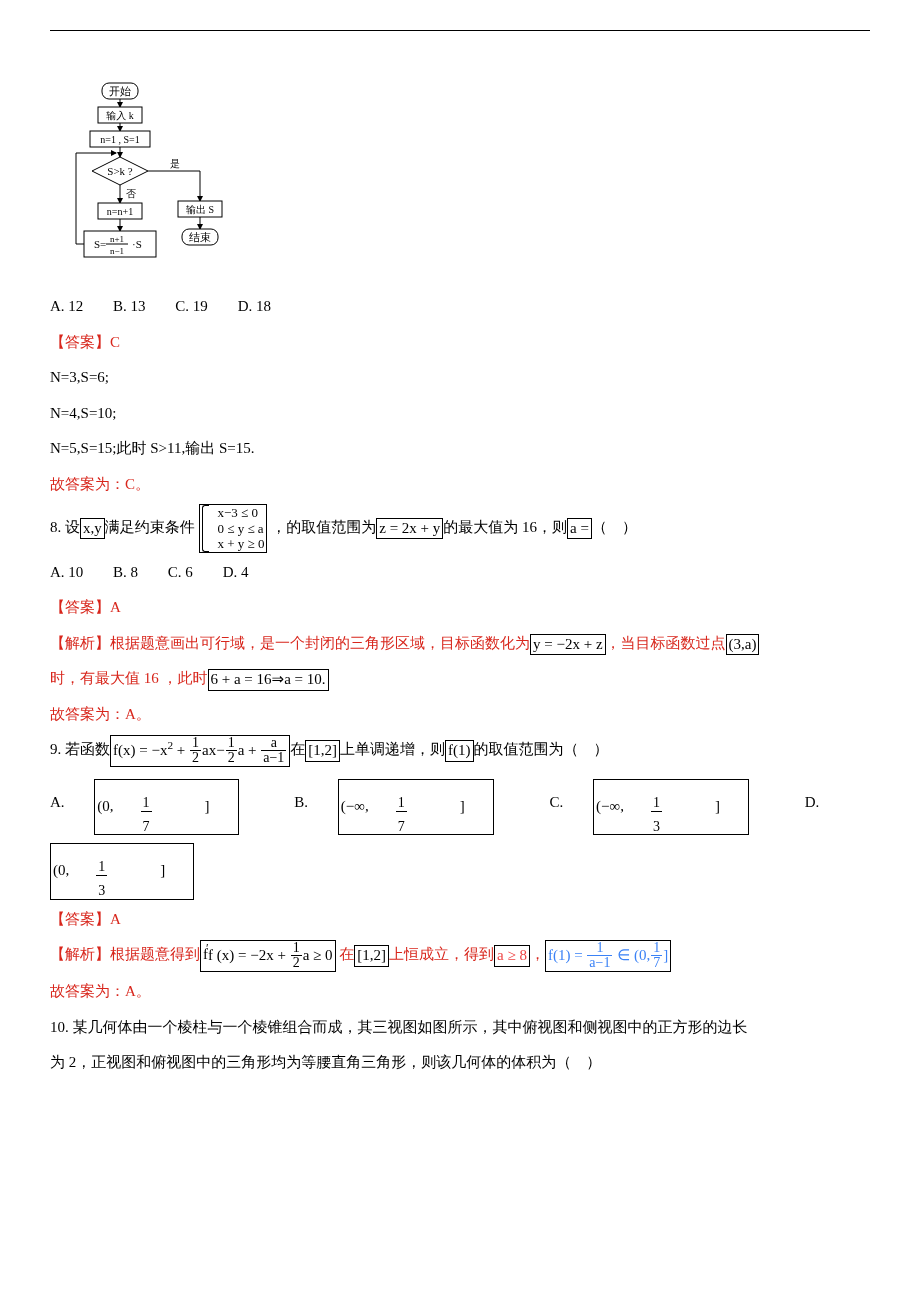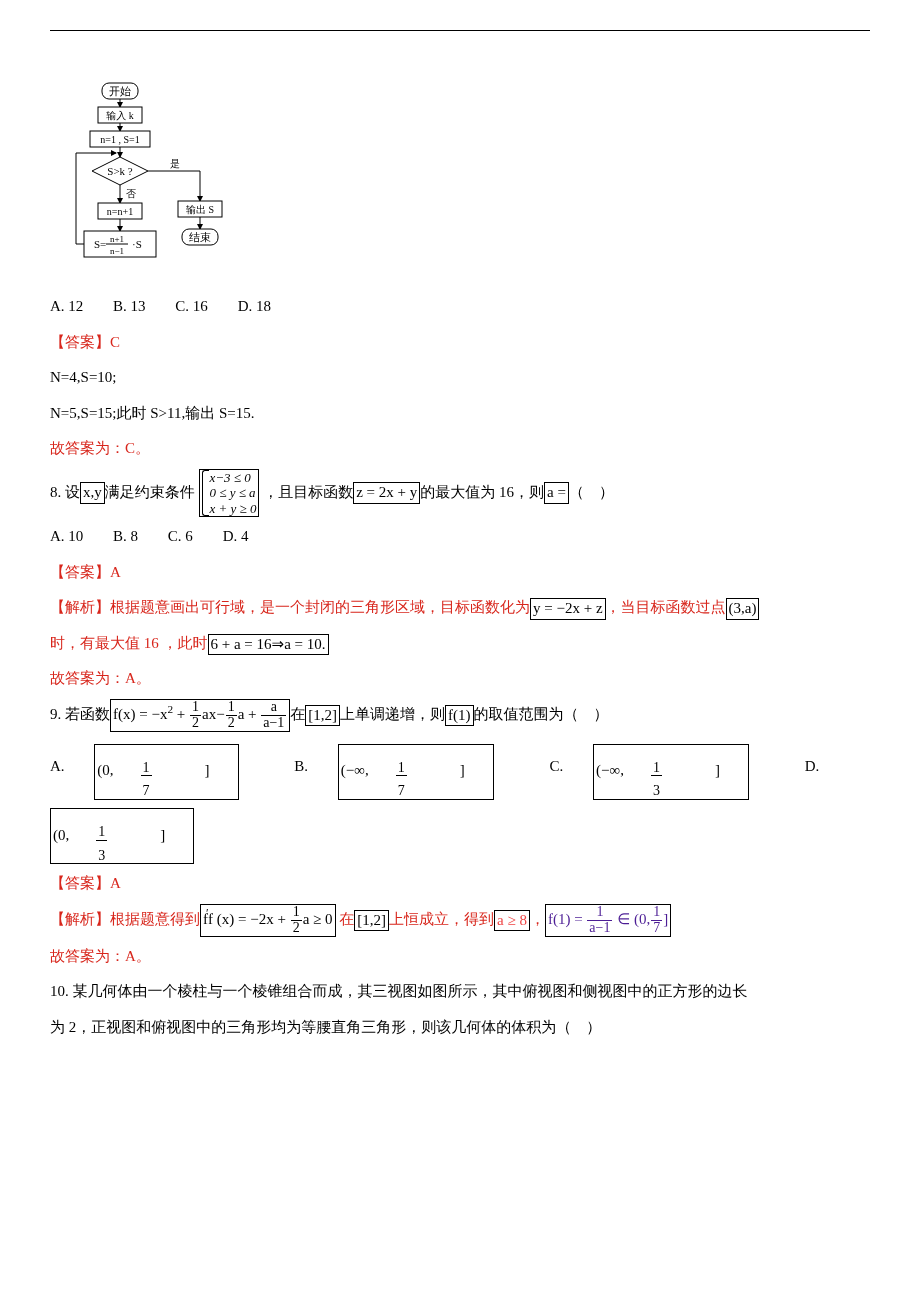--- a/index.html
+++ b/index.html
@@ -41,25 +41,24 @@
     font-size: 14px;
     line-height: 1.05;
     position: relative;
     padding: 0 1px;
   }
   .frac .num { display:block; border-bottom:1px solid currentColor; padding:0 2px; }
   .frac .den { display:block; padding:0 2px; }
   .midbrace {
     display:inline-block;
     vertical-align:middle;
-    padding-left:8px;
+    padding-left:16px;
     line-height:1.2;
     font-size:13px;
     position:relative;
-    font-style:italic;
   }
   .midbrace::before {
     content:"";
     position:absolute;
     left:0; top:0; bottom:0;
     width:6px;
     border-left:1px solid #000;
     border-top:1px solid #000;
     border-bottom:1px solid #000;
     border-radius:3px 0 0 3px;
@@ -122,39 +121,40 @@
 
       <line x1="14" y1="163" x2="6" y2="163" stroke="#000"></line>
       <line x1="6" y1="163" x2="6" y2="72" stroke="#000"></line>
       <line x1="6" y1="72" x2="46" y2="72" stroke="#000" marker-end="url(#ah)"></line>
     </svg>
   </div>
 
   <div class="options qline">
     <span>A. 12</span>
     <span>B. 13</span>
-    <span>C. 16</span>
+    <span>C. 19</span>
     <span>D. 18</span>
   </div>
 
   <div class="red qline">【答案】C</div>
+  <div class="qline">N=3,S=6;</div>
   <div class="qline">N=4,S=10;</div>
   <div class="qline">N=5,S=15;此时 S&gt;11,输出 S=15.</div>
   <div class="red qline">故答案为：C。</div>
 
   <div class="qline">
     <span>8. 设</span><span class="boxed math">x,y</span><span>满足约束条件</span>
     <span class="boxed">
       <span class="midbrace">
         <div class="math">x−3 ≤ 0</div>
         <div class="math">0 ≤ y ≤ a</div>
         <div class="math">x + y ≥ 0</div>
       </span>
     </span>
-    <span>，且目标函数</span><span class="boxed math">z = 2x + y</span><span>的最大值为 16，则</span><span class="boxed math">a =</span><span>（　）</span>
+    <span>，的取值范围为</span><span class="boxed math">z = 2x + y</span><span>的最大值为 16，则</span><span class="boxed math">a =</span><span>（　）</span>
   </div>
 
   <div class="options qline">
     <span>A. 10</span>
     <span>B. 8</span>
     <span>C. 6</span>
     <span>D. 4</span>
   </div>
 
   <div class="red qline">【答案】A</div>
@@ -176,21 +176,21 @@
     <span><span>A. </span><span class="boxed math"><span>(0,</span><span class="frac"><span class="num">1</span><span class="den">7</span></span><span>]</span></span></span>
     <span><span>B. </span><span class="boxed math"><span>(−∞,</span><span class="frac"><span class="num">1</span><span class="den">7</span></span><span>]</span></span></span>
     <span><span>C. </span><span class="boxed math"><span>(−∞,</span><span class="frac"><span class="num">1</span><span class="den">3</span></span><span>]</span></span></span>
     <span><span>D. </span><span class="boxed math"><span>(0,</span><span class="frac"><span class="num">1</span><span class="den">3</span></span><span>]</span></span></span>
   </div>
 
   <div class="red qline">【答案】A</div>
   <div class="red qline">
     <span>【解析】根据题意得到</span><span class="boxed math" style="color:#000">
       <span style="position:relative" class="math">f<span style="position:absolute;top:-5px;left:3px;font-size:12px">′</span></span><span>f (x) = −2x + </span><span class="frac"><span class="num">1</span><span class="den">2</span></span><span>a ≥ 0</span>
-    </span><span> 在</span><span class="boxed math" style="color:#000">[1,2]</span><span>上恒成立，得到</span><span class="boxed math" style="color:#ef4444">a ≥ 8</span><span>，</span><span class="boxed math" style="color:#4c1d95">
+    </span><span> 在</span><span class="boxed math" style="color:#000">[1,2]</span><span>上恒成立，得到</span><span class="boxed math" style="color:#ef4444">a ≥ 8</span><span>，</span><span class="boxed math" style="color:#3b82f6">
       <span>f(1) = </span><span class="frac"><span class="num">1</span><span class="den">a−1</span></span><span> ∈ (0,</span><span class="frac"><span class="num">1</span><span class="den">7</span></span><span>]</span>
     </span>
   </div>
   <div class="red qline">故答案为：A。</div>
 
   <div class="qline">10. 某几何体由一个棱柱与一个棱锥组合而成，其三视图如图所示，其中俯视图和侧视图中的正方形的边长</div>
   <div class="qline">为 2，正视图和俯视图中的三角形均为等腰直角三角形，则该几何体的体积为（　）</div>
 
 </div>
 

